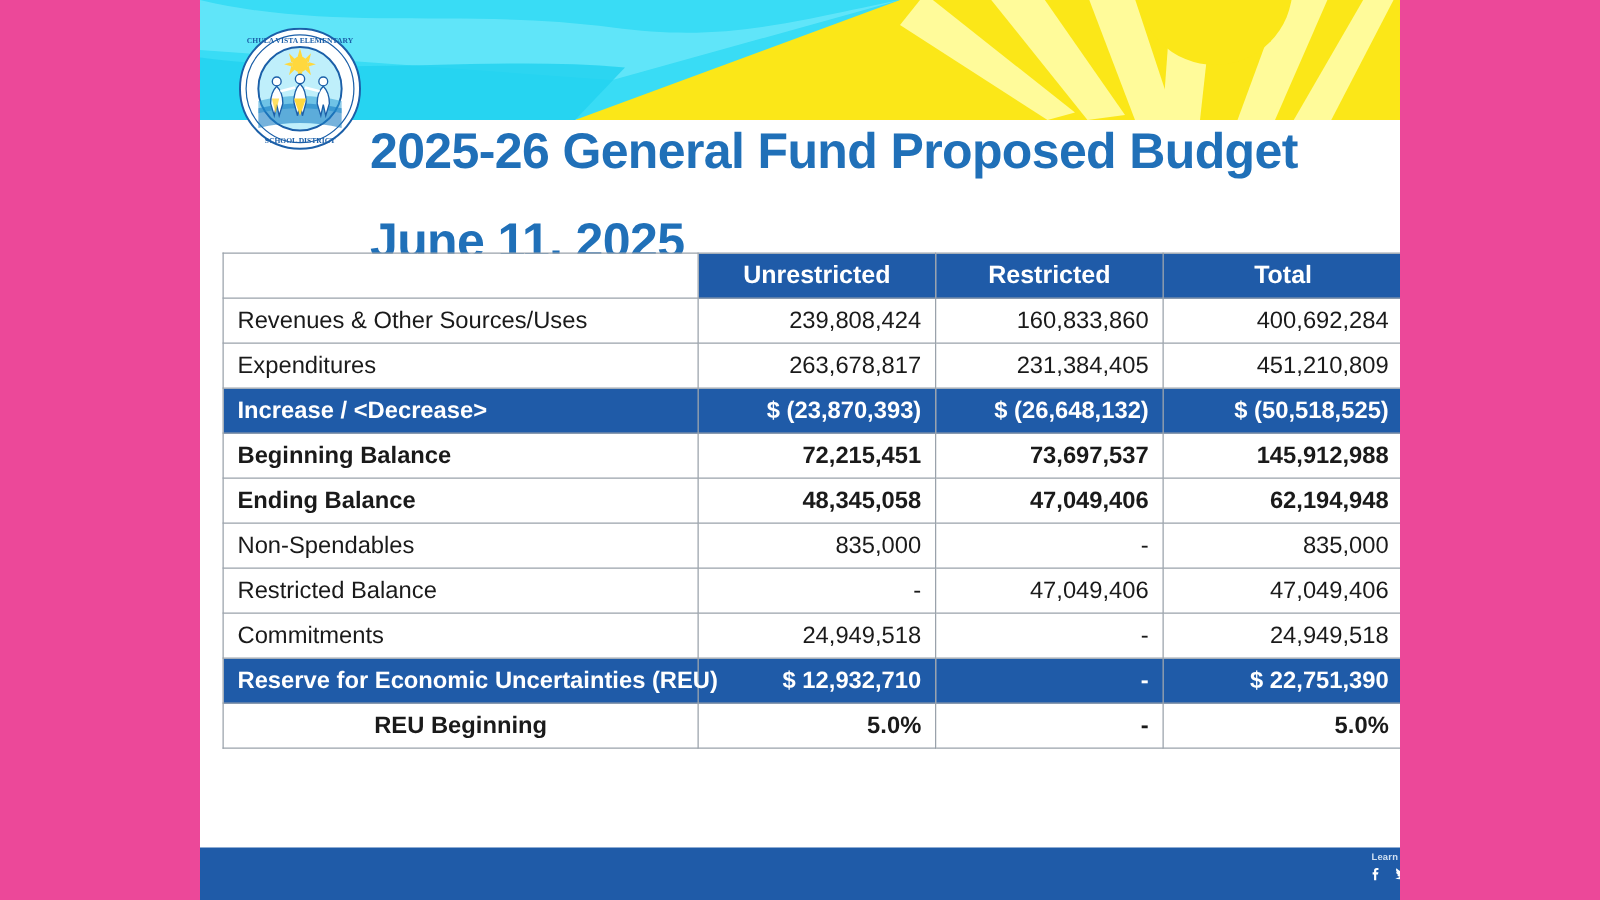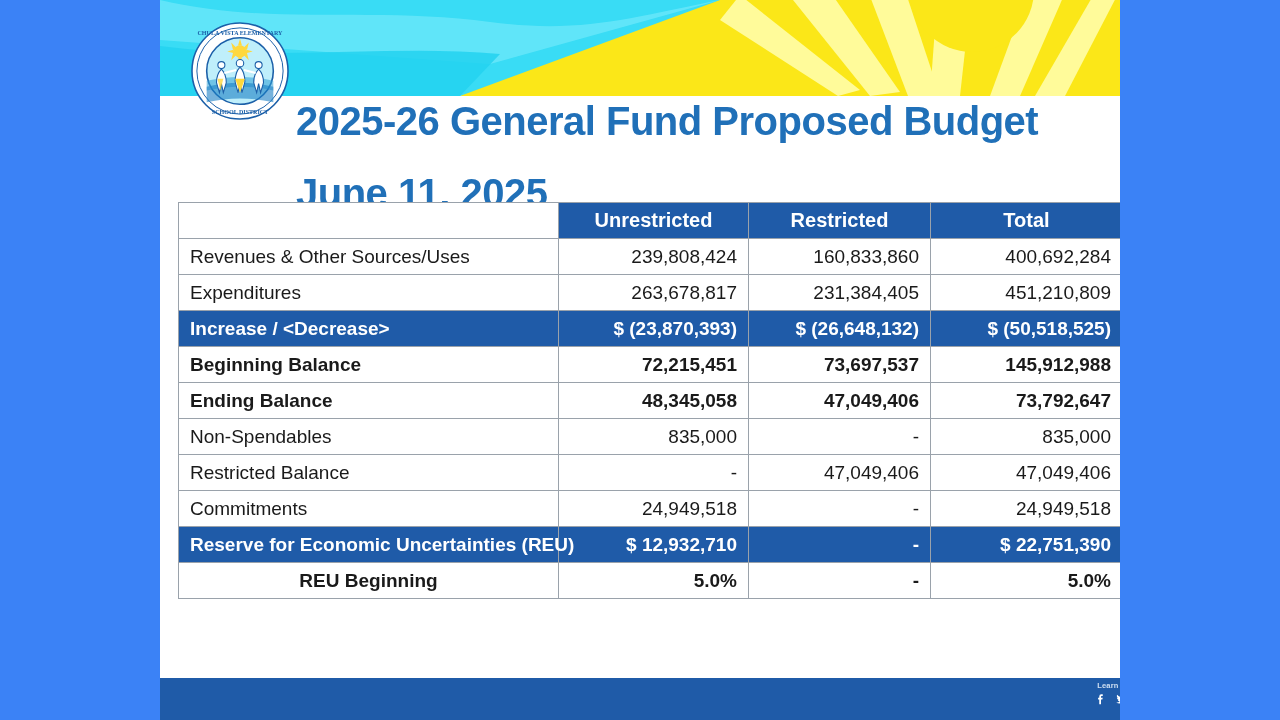--- a/index.html
+++ b/index.html
@@ -1,19 +1,19 @@
 <!DOCTYPE html>
 <html><head>
 <meta charset="utf-8">
 <style>
   * { margin:0; padding:0; box-sizing:border-box; }
   html,body { width:1280px; height:720px; overflow:hidden; background:#000; }
   body { font-family:"Liberation Sans", sans-serif; }
 
-  #stage { position:relative; width:1280px; height:720px; background:#3b82f6; }
+  #stage { position:relative; width:1280px; height:720px; background:#ec4899; }
 
   
   #slide {
     position:absolute; left:160px; top:0; width:960px; height:720px;
     background:#ffffff; overflow:hidden;
   }
 
   
   .hdr-art { position:absolute; left:0; top:0; width:960px; height:118px; overflow:hidden; }
   .hdr-art svg { display:block; width:960px; height:118px; }
@@ -184,21 +184,21 @@
           <tr>
             <td class="lbl-left bold">Beginning Balance</td>
             <td class="num bold">72,215,451</td>
             <td class="num bold">73,697,537</td>
             <td class="num bold">145,912,988</td>
           </tr>
           <tr>
             <td class="lbl-left bold">Ending Balance</td>
             <td class="num bold">48,345,058</td>
             <td class="num bold">47,049,406</td>
-            <td class="num bold">73,792,647</td>
+            <td class="num bold">62,194,948</td>
           </tr>
           <tr>
             <td class="lbl-right">Non-Spendables</td>
             <td class="num">835,000</td>
             <td class="num">-</td>
             <td class="num">835,000</td>
           </tr>
           <tr>
             <td class="lbl-right">Restricted Balance</td>
             <td class="num">-</td>

